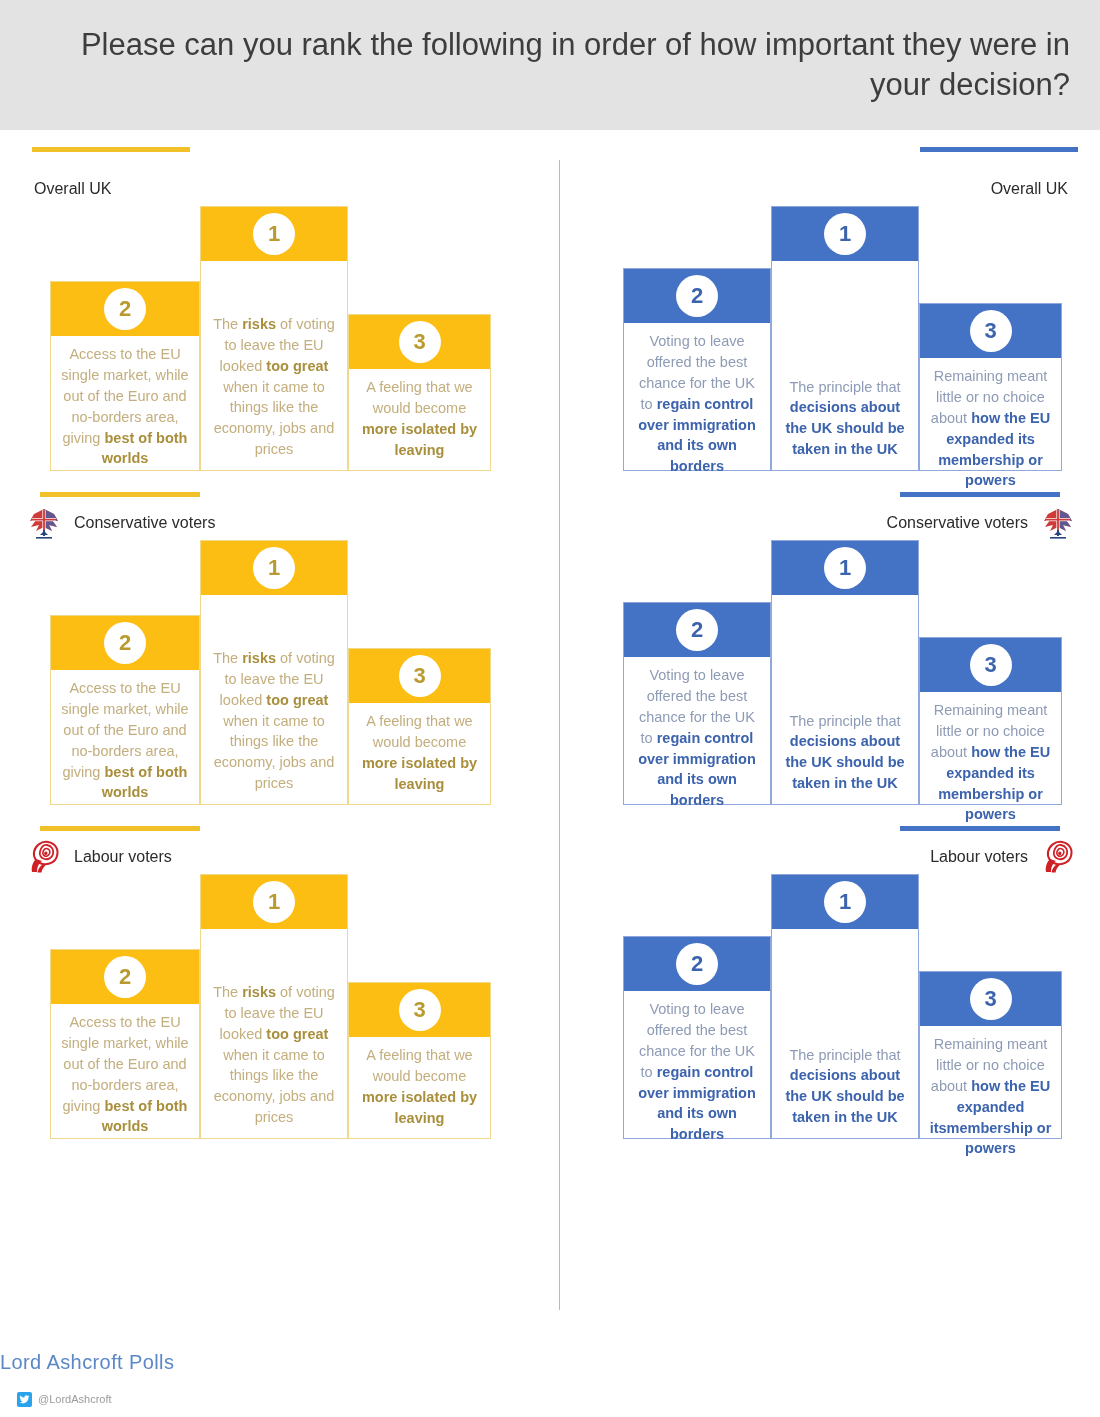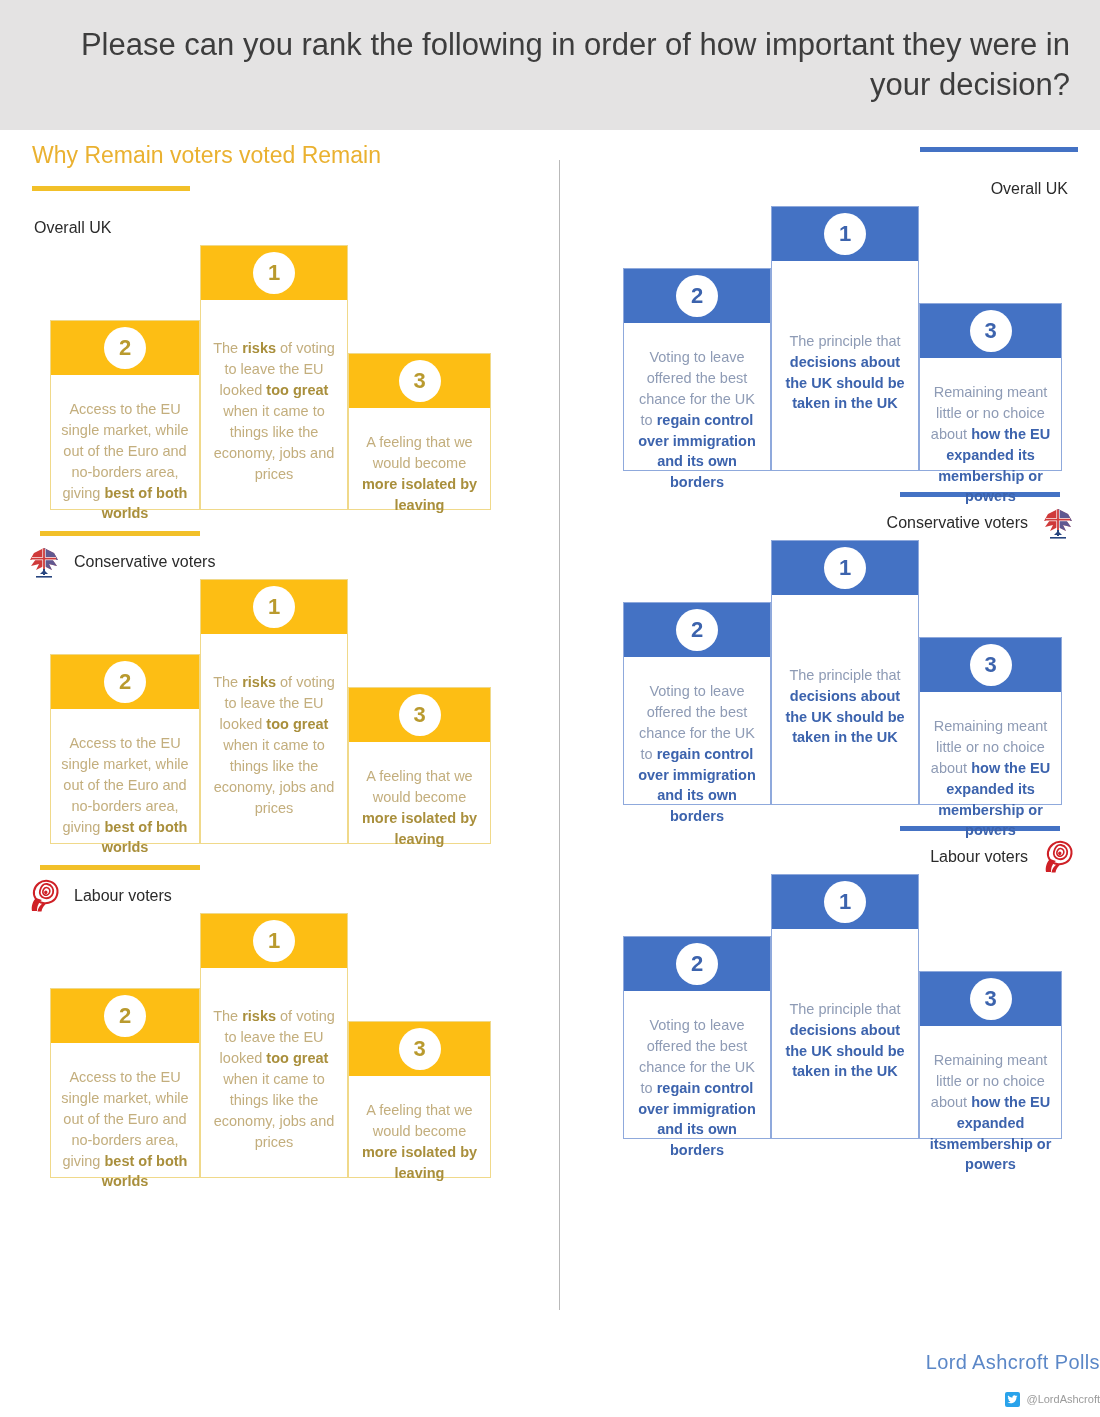--- a/index.html
+++ b/index.html
@@ -83,25 +83,25 @@
   .medal {
     position: absolute; left: 50%; top: 50%;
     transform: translate(-50%,-50%);
     width: 42px; height: 42px; border-radius: 50%;
     background: #ffffff;
     display: flex; align-items: center; justify-content: center;
     font-size: 22px; font-weight: 700;
   }
   .block .body {
     flex: 1 1 auto;
-    padding: 24px 9px 10px;
+    padding: 8px 9px 10px;
     font-size: 14.5px;
     line-height: 1.44;
     text-align: center;
-    display: flex; align-items: center; justify-content: center;
+    display: flex; align-items: flex-end; justify-content: center;
   }
   .block .body span { display: block; width: 100%; }
 
   
   .gold { border-color: #f0d98a; }
   .gold .cap { background: #fdbe14; }
   .gold .medal { color: #b99a2e; }
   .gold .body { color: #c3ae7d; }
   .gold .body b { color: #a98f3c; font-weight: 700; }
 
@@ -118,21 +118,21 @@
   .col-left .rank3 { left: 348px; width: 143px; height: 157px; }
   
   .col-right .rank2 { left: 63px;  width: 148px; height: 203px; }
   .col-right .rank1 { left: 211px; width: 148px; height: 265px; }
   .col-right .rank3 { left: 359px; width: 143px; height: 168px; }
 
   
   .footer {
     width: 1100px; height: 77px;
     display: flex; flex-direction: column;
-    align-items: flex-end; justify-content: center; gap: 18px;
+    align-items: flex-start; justify-content: center; gap: 18px;
   }
   .footer-title { font-size: 20px; color: #5b87c7; letter-spacing: .4px; }
   .footer-handle {
     display: flex; align-items: center; gap: 6px;
     font-size: 11px; color: #9b9b9b; padding-left: 17px;
   }
   .tw-badge {
     width: 15px; height: 15px; border-radius: 2px; background: #29a3eb;
     display: flex; align-items: center; justify-content: center;
   }
@@ -143,21 +143,20 @@
 <div class="header-band">
   <div class="header-title">Please can you rank the following in order of how important they were in your decision?</div>
 </div>
 
 <div class="board">
 
   <div class="divider"></div>
 
   <div class="col col-left">
 
-    <div class="col-head">Why Remain voters voted Remain</div>
     <div class="head-rule"></div>
 
     <div style="height:20px"></div>
     <div class="grp-label-row left">
       <span class="party-icon blank"></span>
       <span class="grp-label">Overall UK</span>
     </div>
 
     <div class="podium">
       <div class="block gold rank2">

